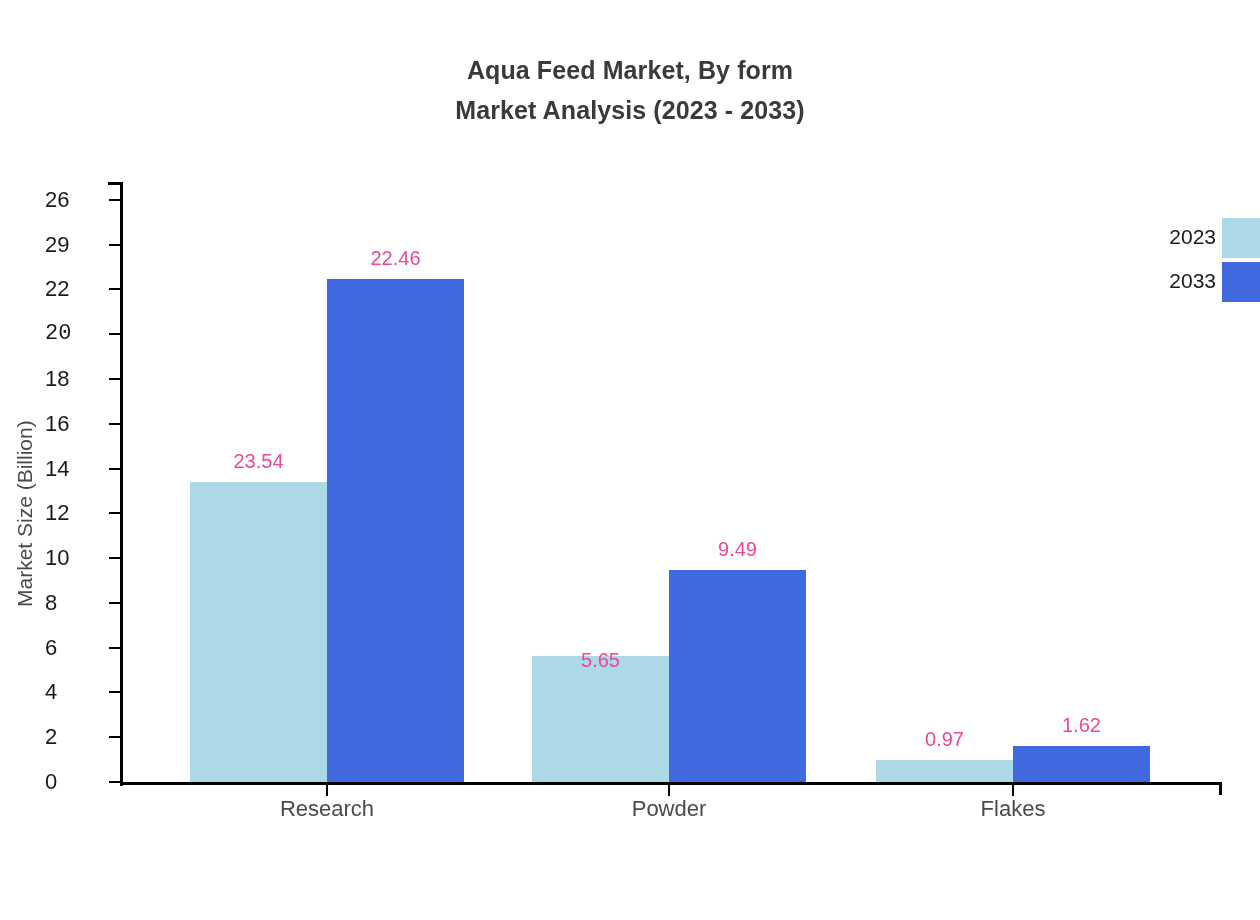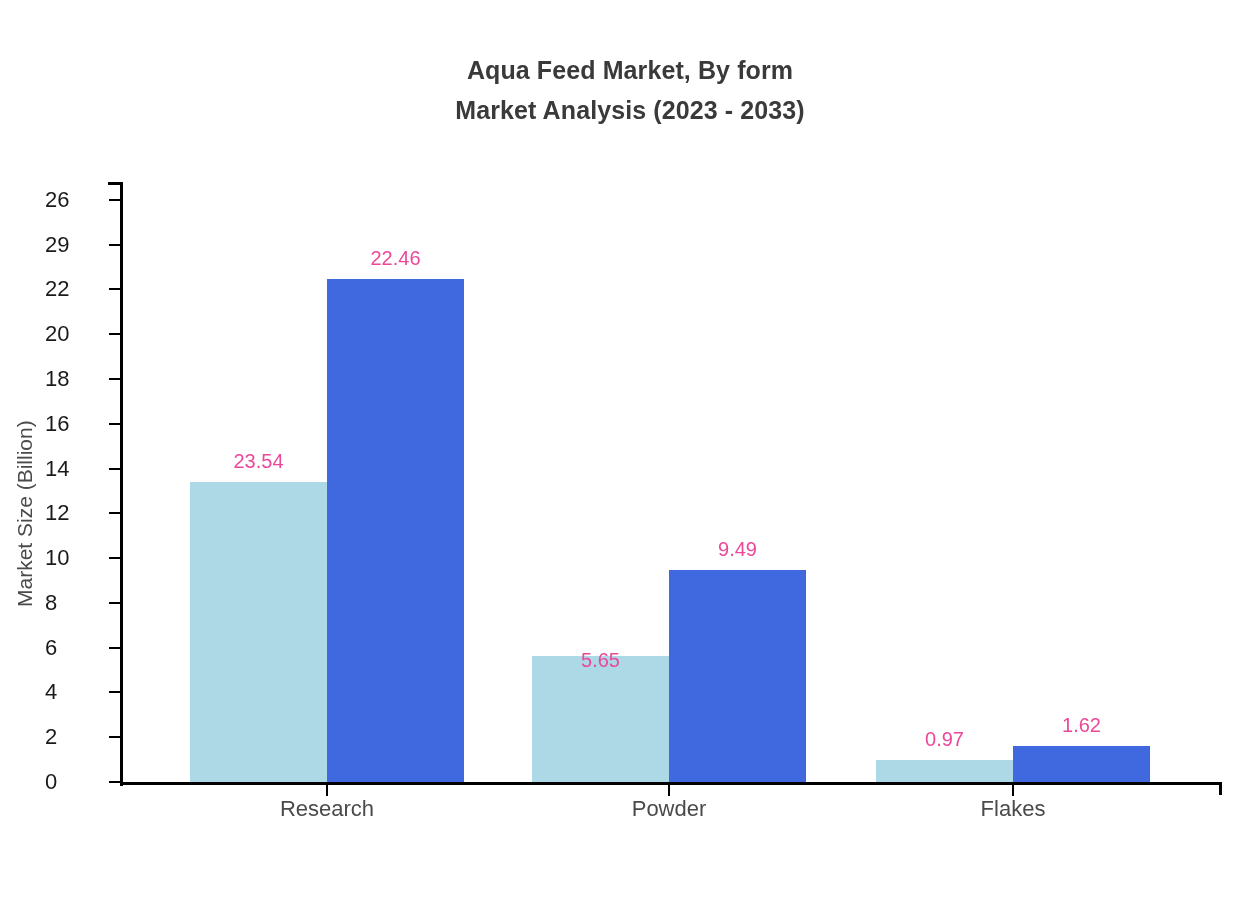--- a/index.html
+++ b/index.html
@@ -221,21 +221,21 @@
         <div class="yticklabel" style="left: -75px; width: 53px; top: 363.119px;">10</div>
         <div class="ytick" style="top: 330.343px;"></div>
         <div class="yticklabel" style="left: -75px; width: 53px; top: 318.343px;">12</div>
         <div class="ytick" style="top: 285.567px;"></div>
         <div class="yticklabel" style="left: -75px; width: 53px; top: 273.567px;">14</div>
         <div class="ytick" style="top: 240.791px;"></div>
         <div class="yticklabel" style="left: -75px; width: 53px; top: 228.791px;">16</div>
         <div class="ytick" style="top: 196.015px;"></div>
         <div class="yticklabel" style="left: -75px; width: 53px; top: 184.015px;">18</div>
         <div class="ytick" style="top: 151.239px;"></div>
-        <div class="yticklabel" style="left: -75px; width: 53px; top: 139.239px;">20</div>
+        <div class="yticklabel" style="left: -75px; width: 53px; top: 139.239px; font-family: Liberation Mono, monospace;">20</div>
         <div class="ytick" style="top: 106.463px;"></div>
         <div class="yticklabel" style="left: -75px; width: 53px; top: 94.4627px;">22</div>
         <div class="ytick" style="top: 61.6866px;"></div>
         <div class="yticklabel" style="left: -75px; width: 53px; top: 49.6866px;">29</div>
         <div class="ytick" style="top: 16.9104px;"></div>
         <div class="yticklabel" style="left: -75px; width: 53px; top: 4.91045px;">26</div>
       </div>
     <div id="xticks-layer">
         <div class="xtick" style="left: 206px;"></div>
         <div class="xticklabel" style="left: 77px; width: 260px;">Research</div>
@@ -254,16 +254,24 @@
         <div class="bar" style="left: 549px; width: 137px; height: 212.463px; background: rgb(64, 104, 223);"></div>
         <div class="barlabel" style="left: 537.5px; width: 160px; top: 355.537px;">9.49</div>
         <div class="bar" style="left: 756px; width: 137px; height: 21.7164px; background: rgb(173, 216, 230);"></div>
         <div class="barlabel" style="left: 744.5px; width: 160px; top: 546.284px;">0.97</div>
         <div class="bar" style="left: 893px; width: 137px; height: 36.2687px; background: rgb(64, 104, 223);"></div>
         <div class="barlabel" style="left: 881.5px; width: 160px; top: 531.731px;">1.62</div>
       </div>
   </div>
 
   <div id="legend">
+      <div class="legend-row" style="top: 0px;">
+        <span class="legend-label">2023</span>
+        <span class="legend-swatch" style="background: rgb(173, 216, 230);"></span>
+      </div>
+      <div class="legend-row" style="top: 44px;">
+        <span class="legend-label">2033</span>
+        <span class="legend-swatch" style="background: rgb(64, 104, 223);"></span>
+      </div>
     </div>
 
 
 </div>
 
 </body></html>

